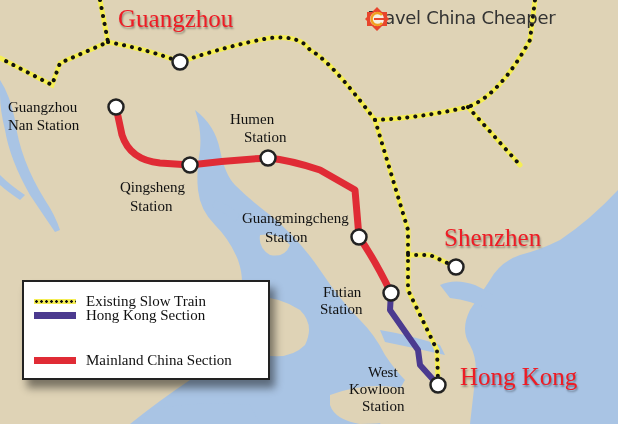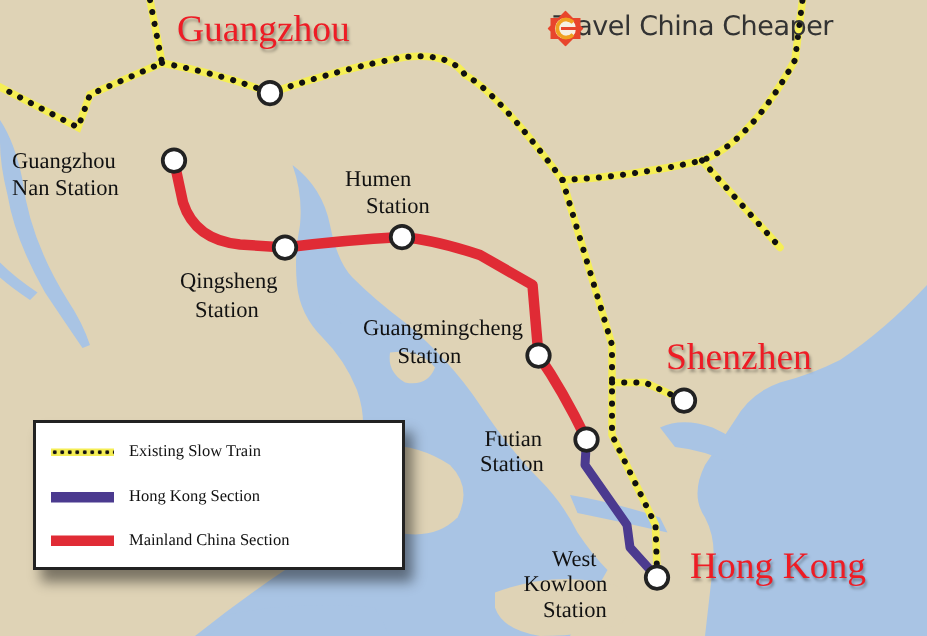--- a/index.html
+++ b/index.html
@@ -4,21 +4,21 @@
 <style>
   html, body { margin:0; padding:0; }
   body { width:618px; height:424px; overflow:hidden; background:#dfd3b6; }
   #map { position:relative; width:618px; height:372px; }
   svg { position:absolute; left:0; top:0; }
   .city { font-family:"Liberation Serif", serif; fill:#ee1c25; font-size:25px; text-shadow:1px 2px 2px rgba(0,0,0,0.35); }
   .stn { font-family:"Liberation Serif", serif; fill:#111; font-size:15px; }
   .legend { position:absolute; left:22px; top:280px; width:244px; height:96px; background:#fff; border:2px solid #222; box-shadow:5px 8px 8px rgba(0,0,0,0.45); }
   .lrow { position:absolute; left:10px; height:20px; display:flex; align-items:center; }
   .lsw { width:42px; height:7px; margin-right:10px; }
-  .ltxt { font-family:"Liberation Serif", serif; font-size:11px; color:#111; white-space:nowrap; }
+  .ltxt { font-family:"Liberation Serif", serif; font-size:15px; color:#111; white-space:nowrap; }
   .logo { position:absolute; left:365px; top:7px; display:flex; align-items:center; }
   .logo-text { font-family:"DejaVu Sans", sans-serif; font-size:18px; color:#333; margin-left:4px; letter-spacing:-0.3px; }
 </style>
 </head>
 <body>
 
 <div id="map">
   <svg width="618" height="424" viewBox="0 0 618 424">
 
     <rect x="0" y="0" width="618" height="424" fill="#dfd3b6"></rect>
@@ -103,21 +103,21 @@
       <line x1="9" y1="12" x2="21" y2="12" stroke="#e8452c" stroke-width="2"></line>
     </svg>
     <span class="logo-text">Travel China Cheaper</span>
   </div>
 
   <div class="legend">
     <div class="lrow" style="top:9px;">
       <div class="lsw" style="background:#f5ee55;height:5px;background-image:radial-gradient(circle,#111 1.2px,transparent 1.5px);background-size:5px 5px;"></div>
       <span class="ltxt">Existing Slow Train</span>
     </div>
-    <div class="lrow" style="top:39px;align-items:center;">
+    <div class="lrow" style="top:23px;align-items:center;">
       <div class="lsw" style="background:#4b3a8f;"></div>
       <span class="ltxt">Hong Kong Section</span>
     </div>
     <div class="lrow" style="top:68px;justify-content:flex-end;">
       <div class="lsw" style="background:#e02b35;"></div>
       <span class="ltxt">Mainland China Section</span>
     </div>
   </div>
 </div>
 

